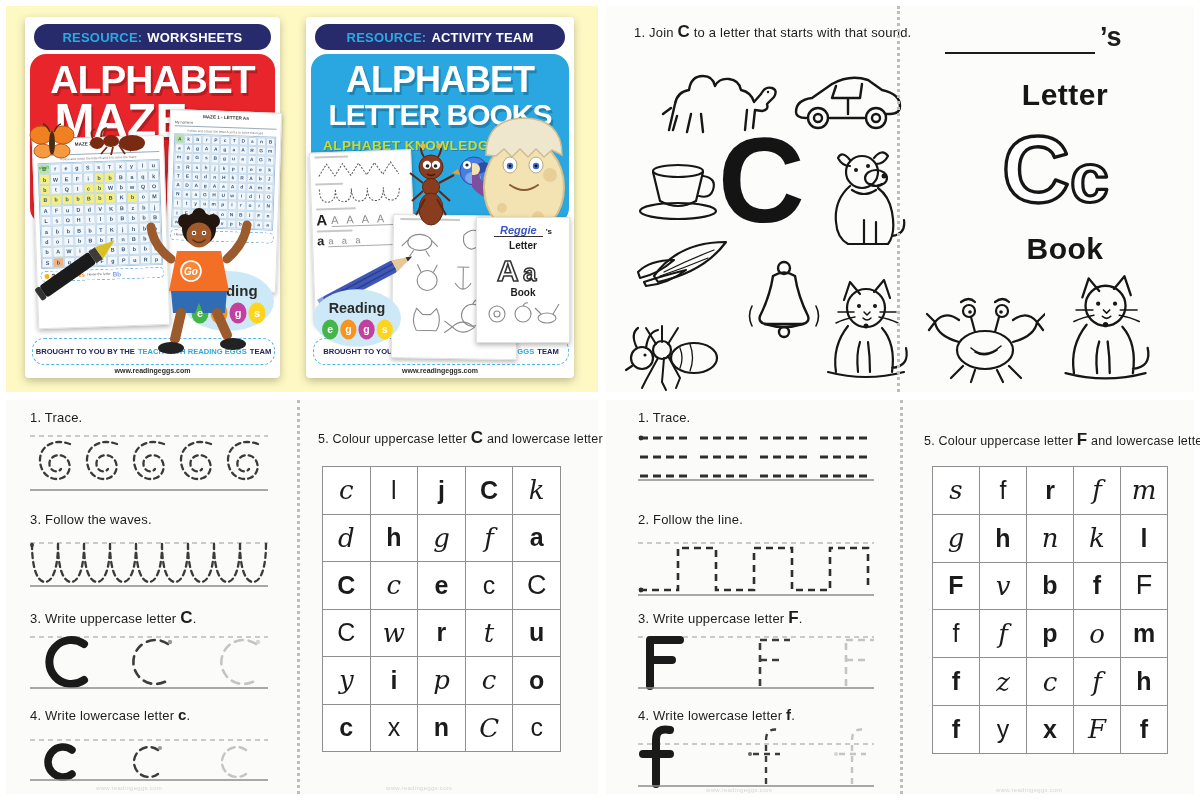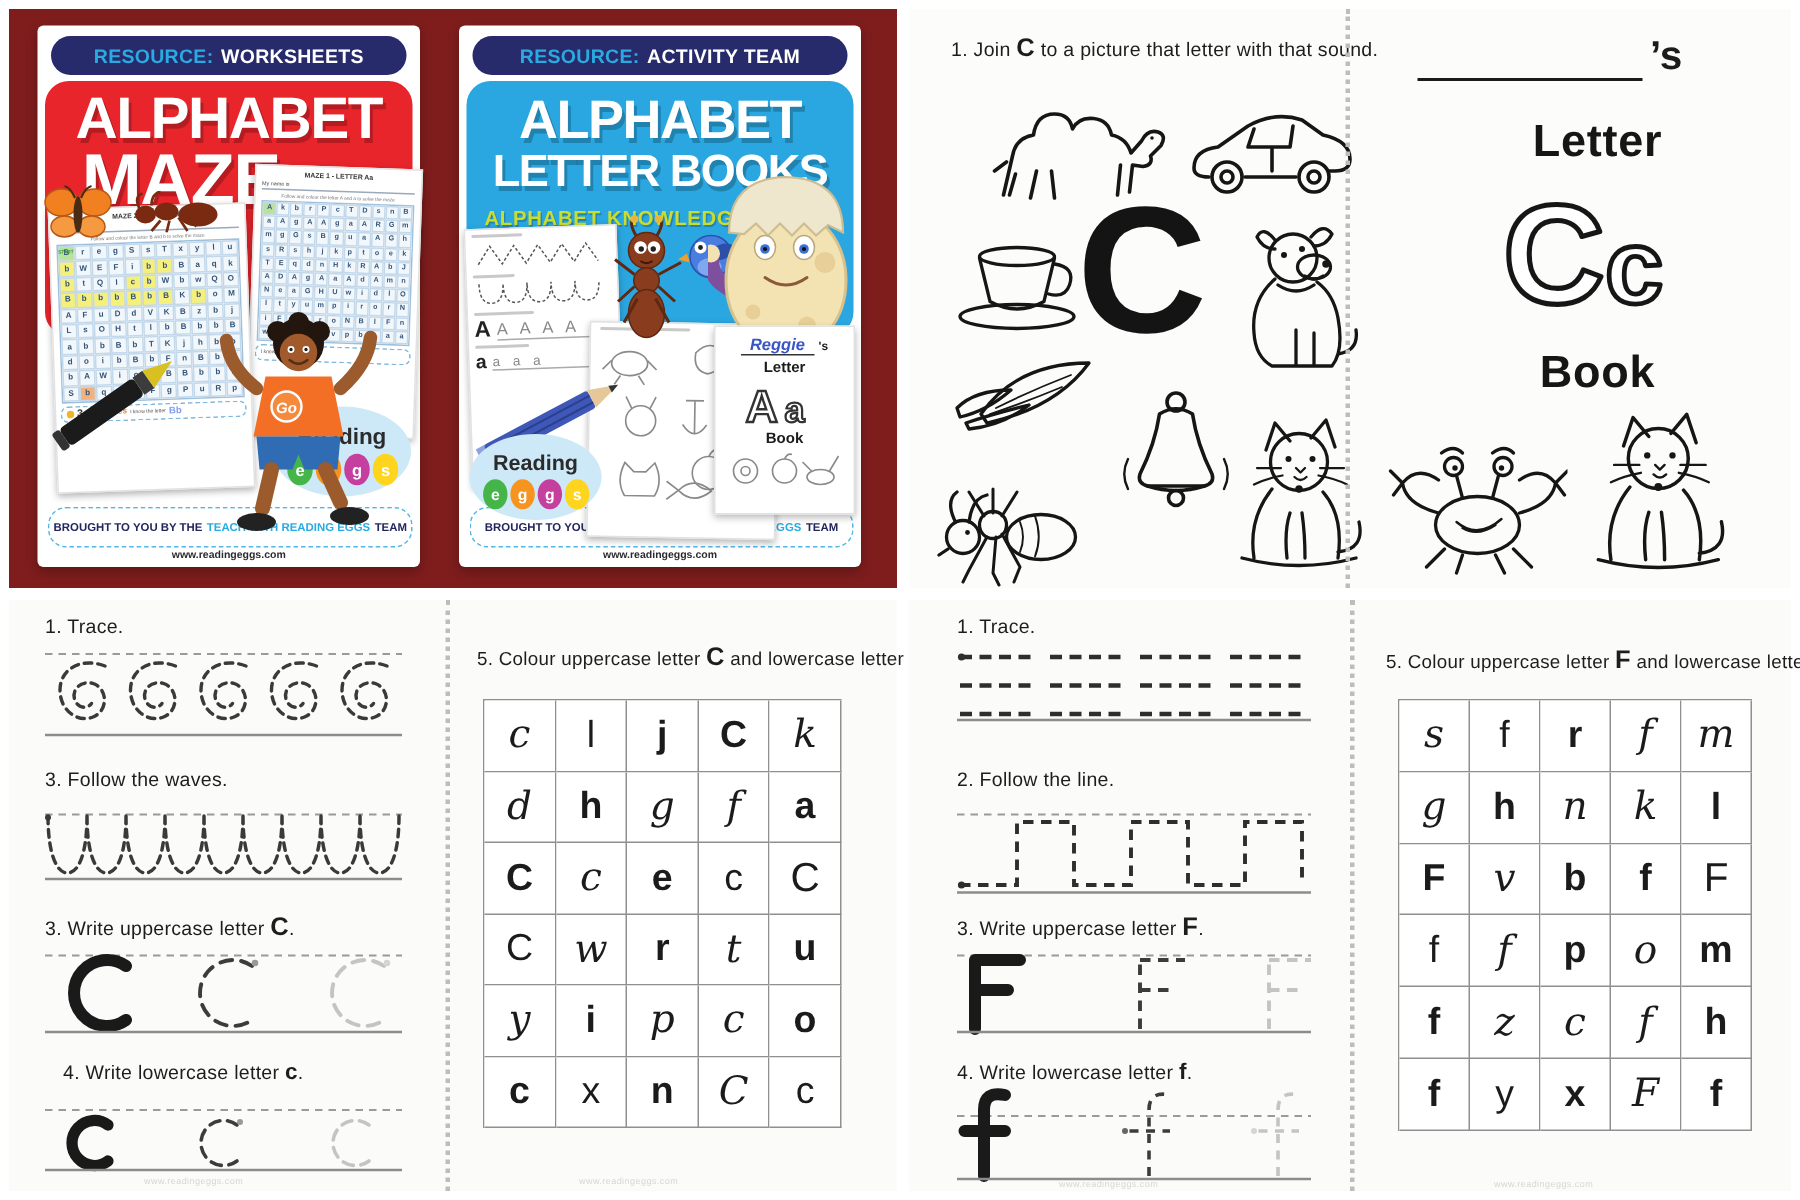--- a/index.html
+++ b/index.html
@@ -1,20 +1,20 @@
 <!DOCTYPE html>
 <html><head>
 <meta charset="utf-8">
 <style>
   html,body{margin:0;padding:0;background:#fff;}
   .stage{position:relative;width:1200px;height:800px;background:#fff;overflow:hidden;
          font-family:"Liberation Sans",sans-serif;color:#1c1c1c;}
   .abs{position:absolute;}
   .q{position:absolute;}
-  .q-tl{left:6px;top:6px;width:592px;height:386px;background:#7f1d1d;text-decoration:underline;}
+  .q-tl{left:6px;top:6px;width:592px;height:386px;background:#fef9c3;text-decoration:underline;}
   .q-tr{left:606px;top:6px;width:588px;height:386px;background:#fcfcfb;}
   .q-bl{left:6px;top:400px;width:592px;height:394px;background:#fbfbf9;}
   .q-br{left:606px;top:400px;width:588px;height:394px;background:#fbfbf9;}
 
   
   .cover{position:absolute;background:#fff;border-radius:4px;box-shadow:0 3px 8px rgba(0,0,0,.25);}
   .pill{position:absolute;border-radius:13px;background:#272a6b;display:flex;align-items:center;justify-content:center;
         font-weight:bold;font-size:13px;letter-spacing:.2px;white-space:nowrap;}
   .pill .pre{color:#29abe2;margin-right:5px;}
   .pill .lab{color:#fff;}
@@ -575,21 +575,21 @@
         <span>TEAM</span>
       </div>
       <div class="site" style="top:350px;">www.readingeggs.com</div>
     </div>
   </div>
 
   <div class="q q-tr">
     <div class="exh" style="left:28px;top:16px;">
       <span>1. Join</span>
       <span class="big">C</span>
-      <span>to a picture that letter with that sound.</span>
+      <span>to a letter that starts with that sound.</span>
     </div>
 
     <div class="abs" style="left:49px;top:44px;">
       <svg width="135" height="95" viewBox="0 0 135 95" stroke="#161616" stroke-width="2.4" fill="none" stroke-linecap="round" stroke-linejoin="round">
         <path d="M14 80 L20 54 Q22 42 34 40 Q36 26 48 26 Q58 26 60 36 Q64 28 74 29 Q84 30 86 40 Q96 42 99 52 L106 44 Q110 36 117 38 Q123 40 119 47 L112 54 Q114 60 107 61 L100 60 L98 78 M92 60 L90 80 M36 64 L32 82 M46 64 L48 82 M22 66 L18 80 M16 58 L8 64"></path>
         <circle cx="113" cy="42" r="1.2" fill="#161616" stroke="none"></circle>
       </svg>
     </div>
     <div class="abs" style="left:182px;top:56px;">
       <svg width="120" height="75" viewBox="0 0 120 75" stroke="#161616" stroke-width="2.4" fill="none" stroke-linecap="round" stroke-linejoin="round">
@@ -733,21 +733,21 @@
         <line x1="0" y1="7" x2="238" y2="7" stroke="#9a9a9a" stroke-width="1.2" stroke-dasharray="5 4"></line>
         <path d="M54 14 A22 22 0 1 0 54 50" stroke="#1a1a1a" stroke-width="8" fill="none" stroke-linecap="round"></path>
         <path d="M54 14 A22 22 0 1 0 54 50" transform="translate(84 0)" stroke="#3c3c3c" stroke-width="2.6" fill="none" stroke-dasharray="8 6" stroke-linecap="round"></path>
         <circle cx="140" cy="12" r="2.2" fill="#999"></circle>
         <path d="M54 14 A22 22 0 1 0 54 50" transform="translate(172 0)" stroke="#c4c4c4" stroke-width="2.6" fill="none" stroke-dasharray="8 6" stroke-linecap="round"></path>
         <circle cx="228" cy="12" r="2.2" fill="#d5d5d5"></circle>
         <line x1="0" y1="58" x2="238" y2="58" stroke="#8c8c8c" stroke-width="1.6"></line>
       </svg>
     </div>
 
-    <div class="exh" style="left:24px;top:306px;margin-left:12px;">
+    <div class="exh" style="left:24px;top:306px;">
       <span>4. Write lowercase letter</span> <span class="small">c</span><span>.</span>
     </div>
     <div class="abs" style="left:24px;top:328px;">
       <svg width="238" height="56" viewBox="0 0 238 56">
         <line x1="0" y1="12" x2="238" y2="12" stroke="#9a9a9a" stroke-width="1.2" stroke-dasharray="5 4"></line>
         <path d="M42 22 A15 15 0 1 0 42 46" stroke="#1a1a1a" stroke-width="7.5" fill="none" stroke-linecap="round"></path>
         <path d="M42 22 A15 15 0 1 0 42 46" transform="translate(86 0)" stroke="#3c3c3c" stroke-width="2.4" fill="none" stroke-dasharray="7 5" stroke-linecap="round"></path>
         <circle cx="130" cy="20" r="2" fill="#999"></circle>
         <path d="M42 22 A15 15 0 1 0 42 46" transform="translate(174 0)" stroke="#c4c4c4" stroke-width="2.4" fill="none" stroke-dasharray="7 5" stroke-linecap="round"></path>
         <line x1="0" y1="52" x2="238" y2="52" stroke="#8c8c8c" stroke-width="1.6"></line>

